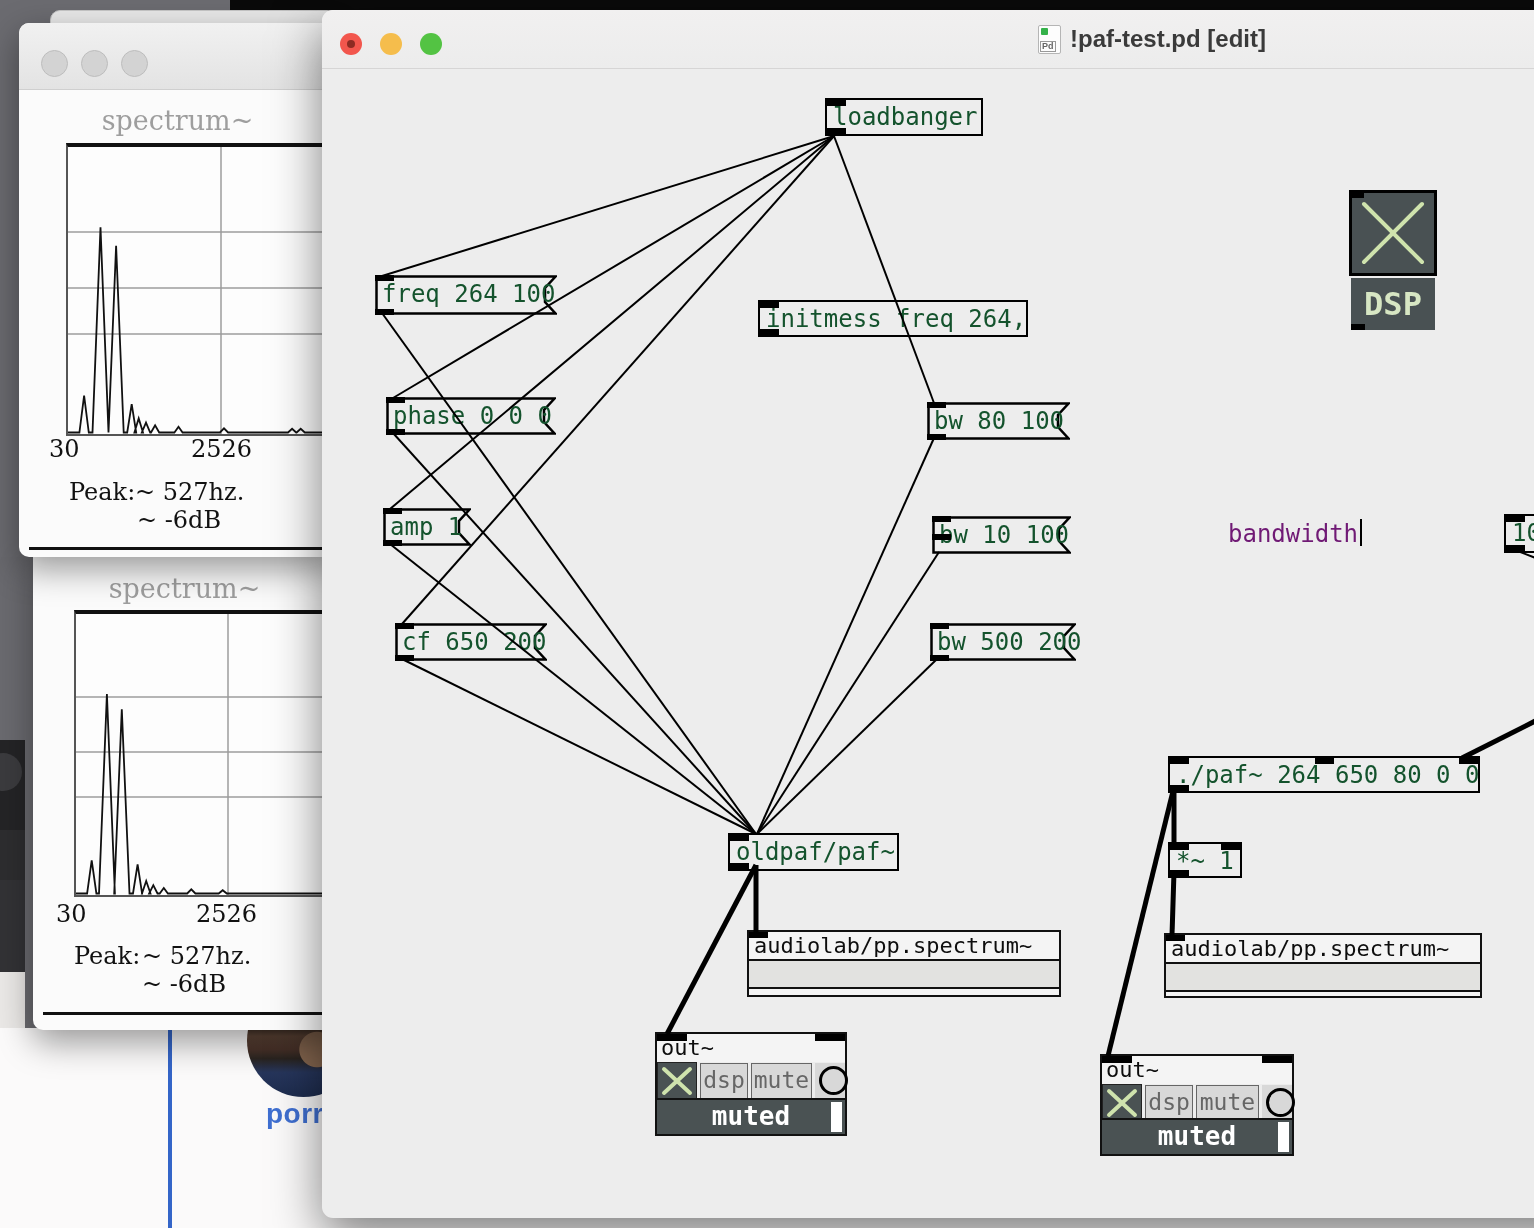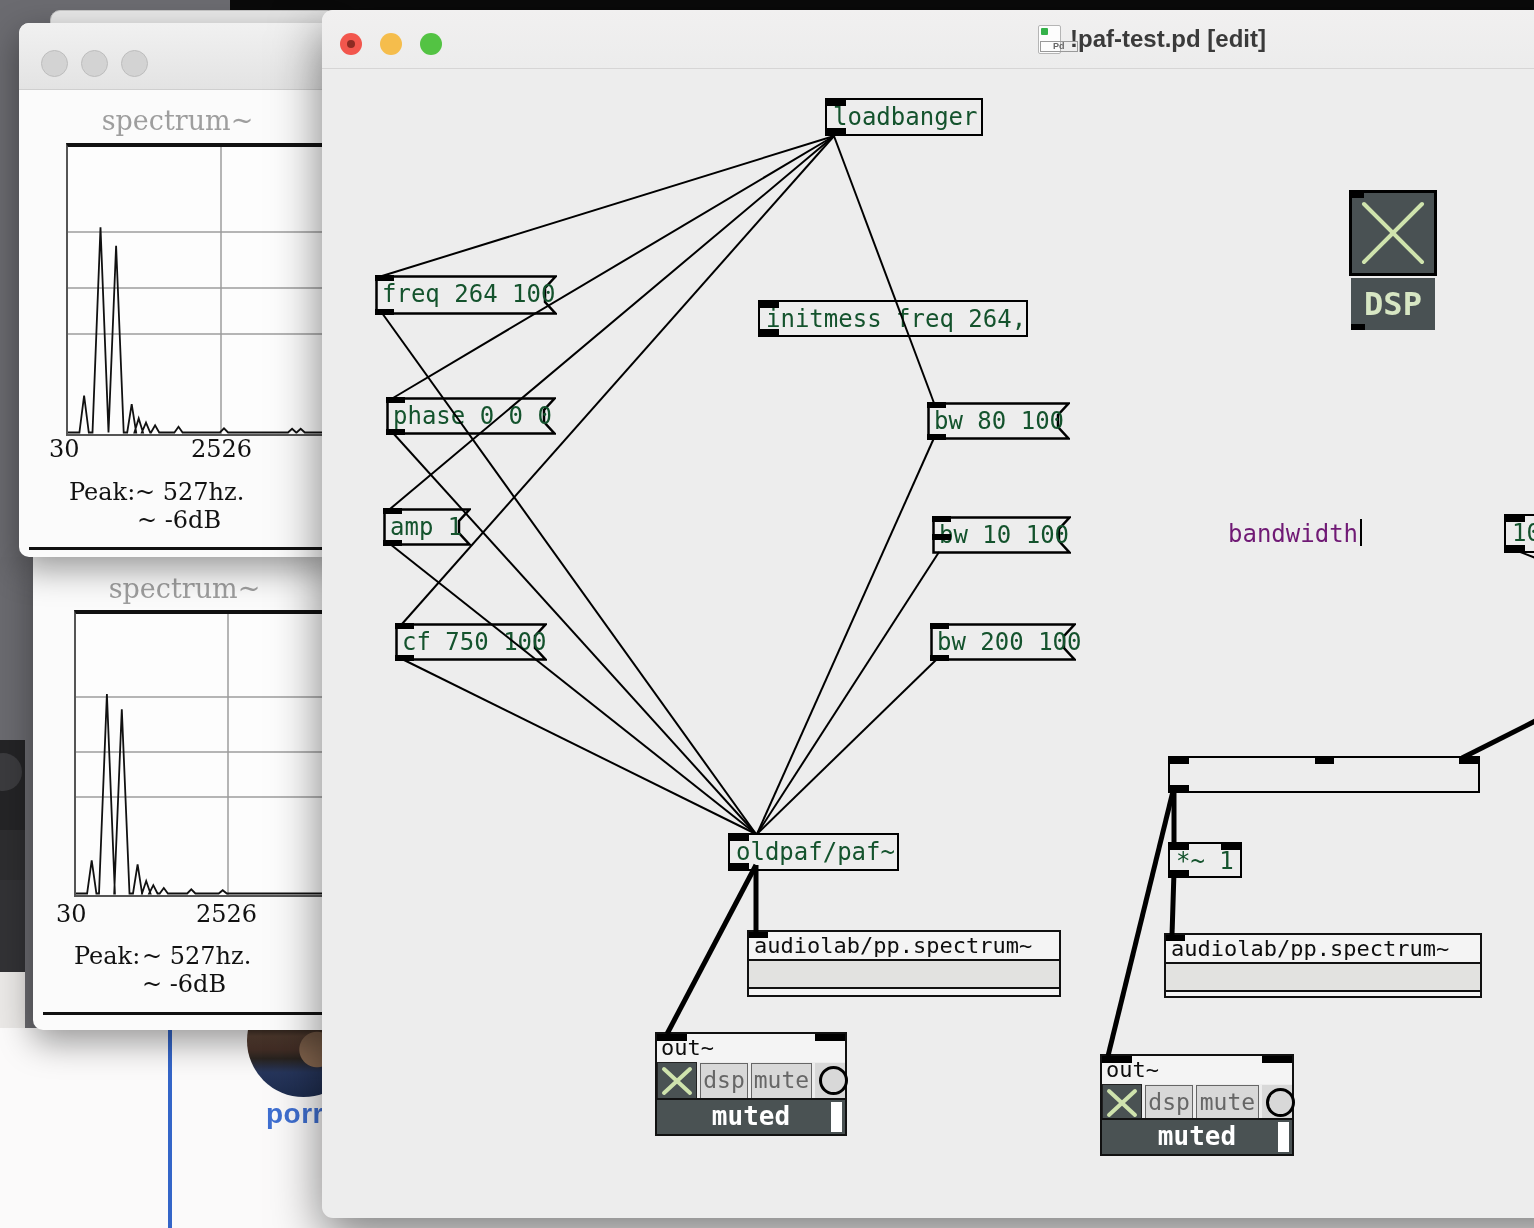--- a/index.html
+++ b/index.html
@@ -33,21 +33,21 @@
   
   .pd-win{position:absolute;left:322px;top:10px;width:1660px;height:1208px;background:#ededed;
           border-radius:11px;box-shadow:0 18px 50px rgba(0,0,0,.5);overflow:hidden}
   .pd-titlebar{position:absolute;left:0;top:0;right:0;height:58px;background:linear-gradient(#f1f0f0,#ececec);
                border-bottom:1px solid #d6d5d5}
   .pd-title{position:absolute;left:0;right:0;top:0;height:58px;display:flex;align-items:center;justify-content:center;
             gap:9px;font-family:"Liberation Sans",sans-serif;font-size:24px;font-weight:bold;color:#3a3a3a}
   .tl-btn{position:absolute;top:23px;width:22px;height:22px;border-radius:50%}
   .doc-icon{position:relative;width:21px;height:27px;background:#fdfdfd;border:1px solid #b5b5b5;border-radius:2px}
   .doc-icon .dot{position:absolute;left:2px;top:2px;width:7px;height:7px;background:#35b24a;border-radius:1px}
-  .doc-icon .pd{position:absolute;left:1px;bottom:1px;font-size:9px;color:#666;border:1px solid #999;line-height:9px;padding:0 12px}
+  .doc-icon .pd{position:absolute;left:1px;bottom:1px;font-size:9px;color:#666;border:1px solid #999;line-height:9px;padding:0 1px}
   
   .obj,.msg{position:absolute;font-size:24px;color:#14532d;line-height:34px;white-space:nowrap}
   .obj{border:2px solid #000;background:#ededed;padding-left:6px}
   .msg svg{position:absolute;left:0;top:0}
   .msg .lbl{position:absolute;left:7px;top:2px}
   .nub{position:absolute;width:19px;height:6px;background:#000}
   .nub.tl{left:0;top:0}.nub.bl{left:0;bottom:0}.nub.tr{right:0;top:0}
   .comment{position:absolute;font-size:24px;color:#701a75;white-space:nowrap}
   .caret{display:inline-block;width:2px;height:27px;background:#000;vertical-align:-4px;margin-left:2px}
   
@@ -175,21 +175,21 @@
         <path fill="#ededed" stroke="#000" stroke-width="2.5" d="M1.5 1.5 L86.5 1.5 L76 13 L76 25 L86.5 36.5 L1.5 36.5 Z"></path>
       </svg>
     <span class="lbl">amp 1</span>
     <i class="nub tl"></i>
       <i class="nub bl"></i>
   </div>
   <div class="msg" style="left:73px;top:613px;width:152px;height:38px">
     <svg class="msgshape" width="152" height="38">
         <path fill="#ededed" stroke="#000" stroke-width="2.5" d="M1.5 1.5 L150.5 1.5 L140 13 L140 25 L150.5 36.5 L1.5 36.5 Z"></path>
       </svg>
-    <span class="lbl">cf 750 100</span>
+    <span class="lbl">cf 650 200</span>
     <i class="nub tl"></i>
       <i class="nub bl"></i>
   </div>
 
   <div class="obj" style="left:436px;top:290px;width:260px;height:33px">
     <span>initmess freq 264,</span>
     <i class="nub tl"></i><i class="nub bl"></i>
   </div>
 
   <div class="msg" style="left:605px;top:392px;width:143px;height:38px">
@@ -205,21 +205,21 @@
         <path fill="#ededed" stroke="#000" stroke-width="2.5" d="M1.5 1.5 L137.5 1.5 L127 13 L127 25 L137.5 36.5 L1.5 36.5 Z"></path>
       </svg>
     <span class="lbl">bw 10 100</span>
     <i class="nub tl"></i>
       <i class="nub bl"></i>
   </div>
   <div class="msg" style="left:608px;top:613px;width:146px;height:38px">
     <svg class="msgshape" width="146" height="38">
         <path fill="#ededed" stroke="#000" stroke-width="2.5" d="M1.5 1.5 L144.5 1.5 L134 13 L134 25 L144.5 36.5 L1.5 36.5 Z"></path>
       </svg>
-    <span class="lbl">bw 200 100</span>
+    <span class="lbl">bw 500 200</span>
     <i class="nub tl"></i>
       <i class="nub bl"></i>
   </div>
 
   <div class="comment" style="left:906px;top:509px">
     <span>bandwidth</span><span class="caret"></span>
   </div>
 
   <div class="obj" style="left:1182px;top:504px;width:46px;height:35px">
     <span>10</span>
@@ -232,20 +232,21 @@
       <line class="xline" x1="70" y1="11" x2="12" y2="69" stroke-width="6"></line>
     </svg>
     <i class="nub tl" style="width:12px;height:5px"></i>
   </div>
   <div class="dsp-label" style="left:1029px;top:268px;width:84px;height:52px">
     <span>DSP</span>
     <i class="nub bl" style="width:14px;height:6px"></i>
   </div>
 
   <div class="obj" style="left:846px;top:746px;width:302px;height:33px">
+    <span>./paf~ 264 650 80 0 0</span>
     <i class="nub tl"></i>
     <i class="nub" style="left:145px;top:0"></i>
     <i class="nub tr"></i>
     <i class="nub bl"></i>
   </div>
   <div class="obj" style="left:846px;top:832px;width:64px;height:32px">
     <span>*~ 1</span>
     <i class="nub tl"></i>
     <i class="nub tr"></i>
     <i class="nub bl"></i>

